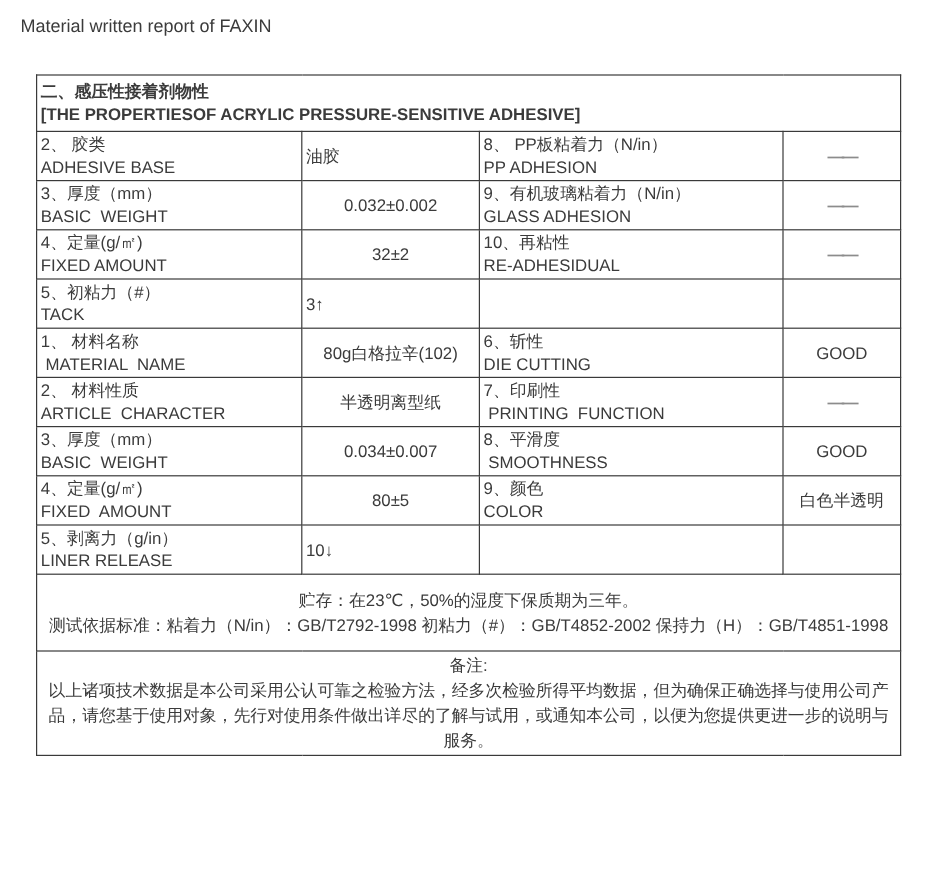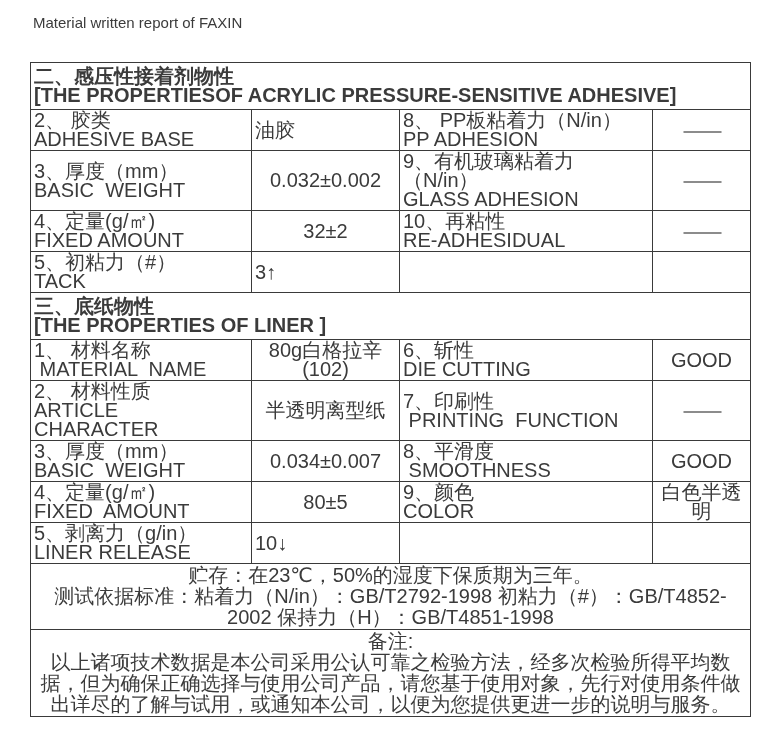--- a/index.html
+++ b/index.html
@@ -11,38 +11,38 @@
   }
   .page {
     position: relative;
     width: 779px;
     height: 740px;
     background: #ffffff;
     overflow: hidden;
   }
   .page-title {
     position: absolute;
-    left: 33px;
+    left: 17px;
     top: 14px;
     font-size: 15px;
     color: #3b3b3b;
     white-space: pre;
   }
   table.report {
     position: absolute;
     left: 30px;
     top: 62px;
     width: 720px;
     border-collapse: collapse;
     table-layout: fixed;
   }
   table.report td {
     border: 1px solid #3a3a3a;
     padding: 1px 3px;
-    font-size: 20px;
+    font-size: 14px;
     line-height: 19px;
     vertical-align: middle;
     overflow: hidden;
   }
   tr.sec-row { height: 47px; }
   tr.data-row { height: 41px; }
   tr.storage-row { height: 64px; }
   tr.remark-row { height: 55px; }
   td.sec {
     font-weight: bold;
@@ -130,26 +130,20 @@
       </td>
       <td class="val left">3↑</td>
       <td class="lbl">
         <span class="zh"></span>
         <span class="en"></span>
       </td>
       <td class="val"></td>
     </tr>
 
 
-    <tr class="sec-row">
-      <td class="sec" colspan="4">
-        <span class="zh">三、底纸物性</span>
-        <span class="en">[THE PROPERTIES OF LINER ]</span>
-      </td>
-    </tr>
 
     <tr class="data-row">
       <td class="lbl">
         <span class="zh">1、 材料名称</span>
         <span class="en"> MATERIAL  NAME</span>
       </td>
       <td class="val">80g白格拉辛(102)</td>
       <td class="lbl">
         <span class="zh">6、斩性</span>
         <span class="en">DIE CUTTING</span>

